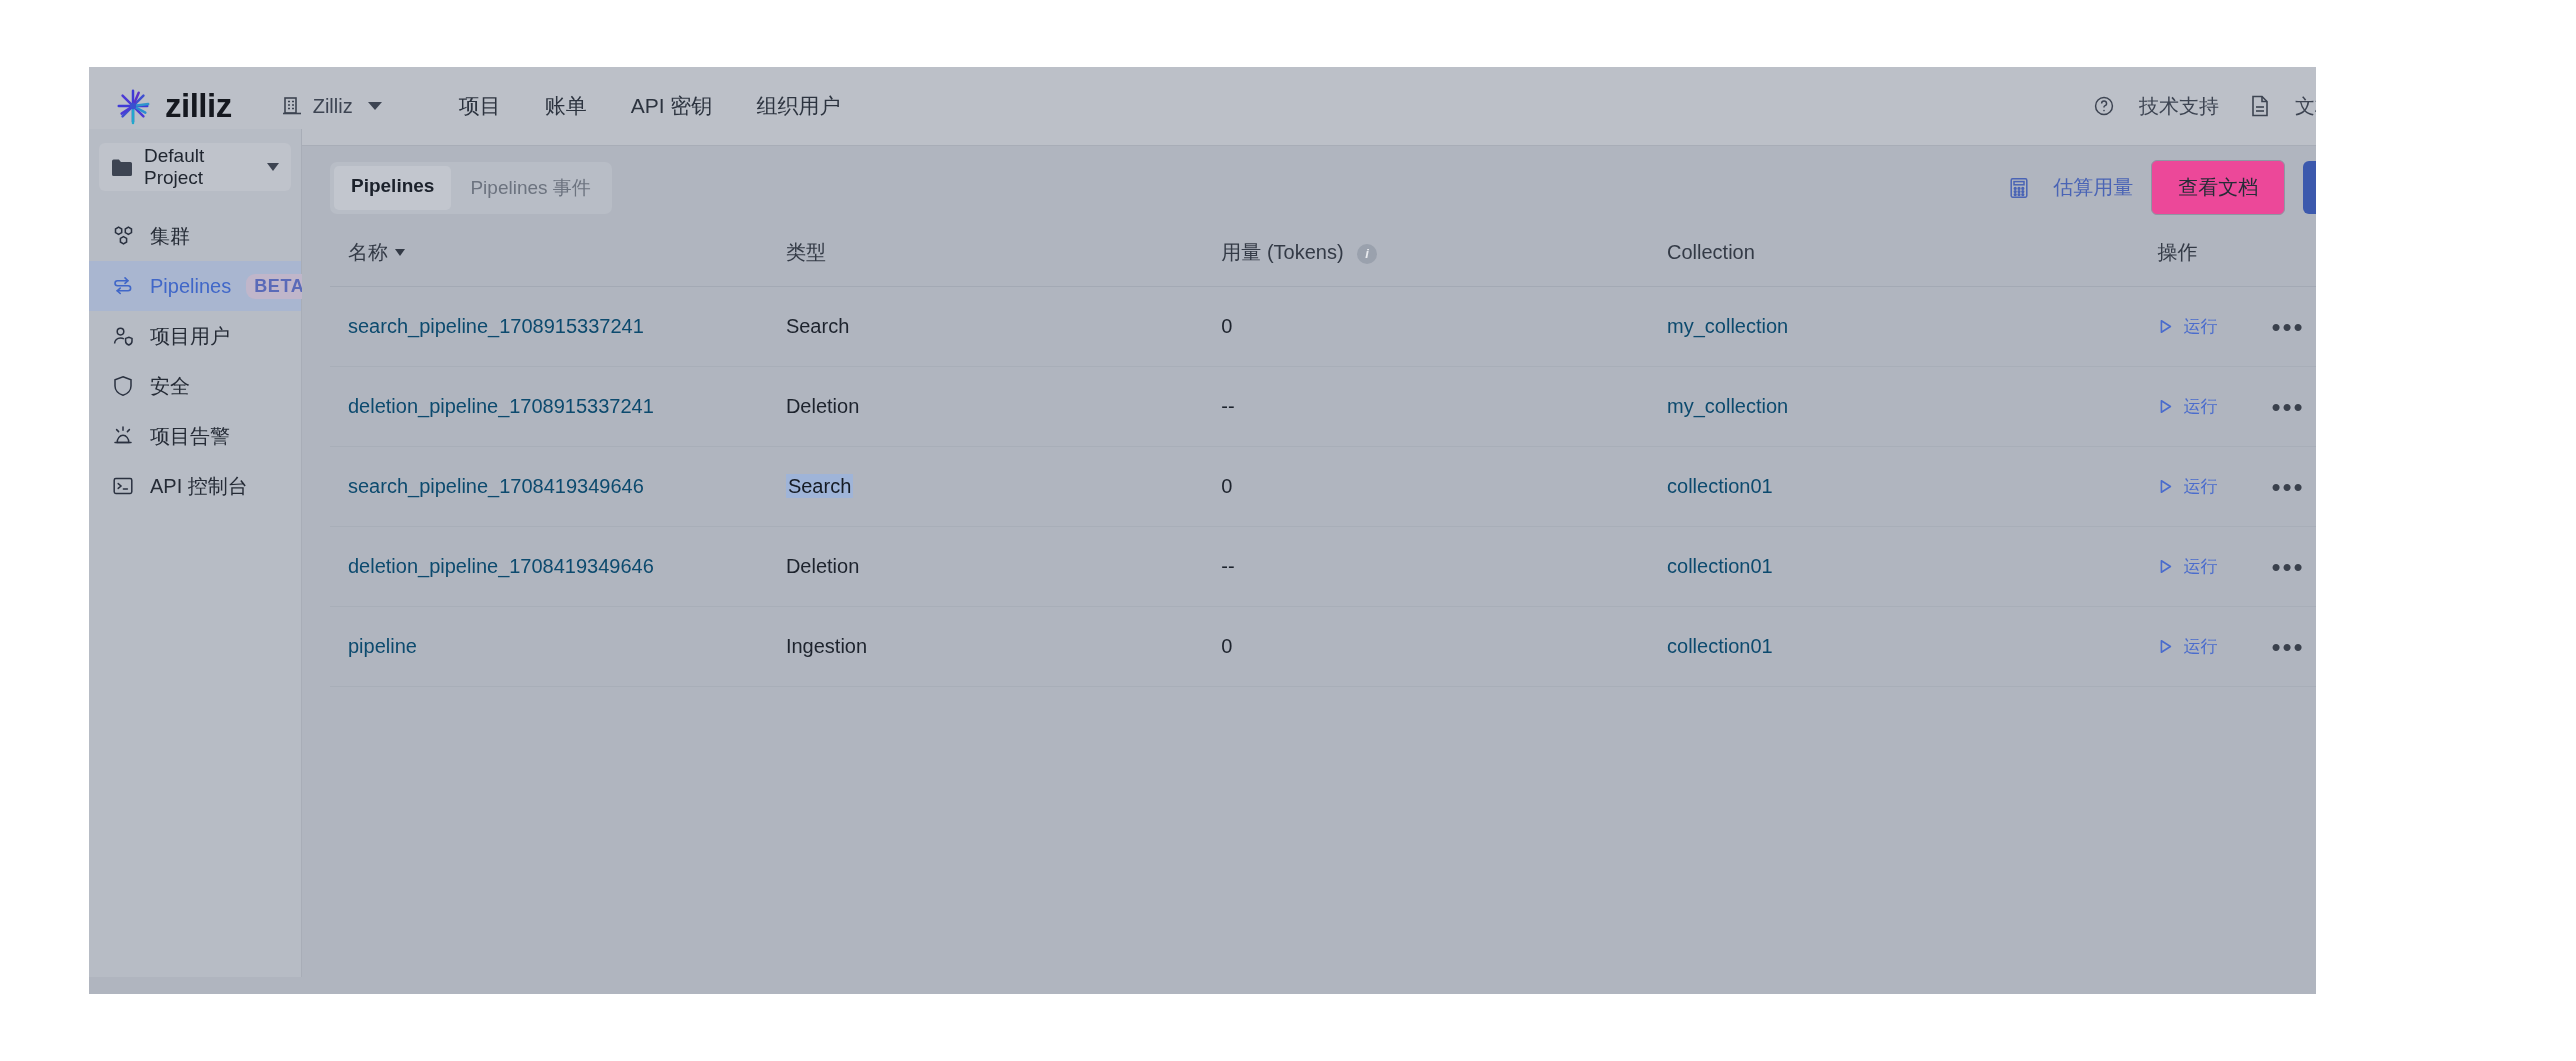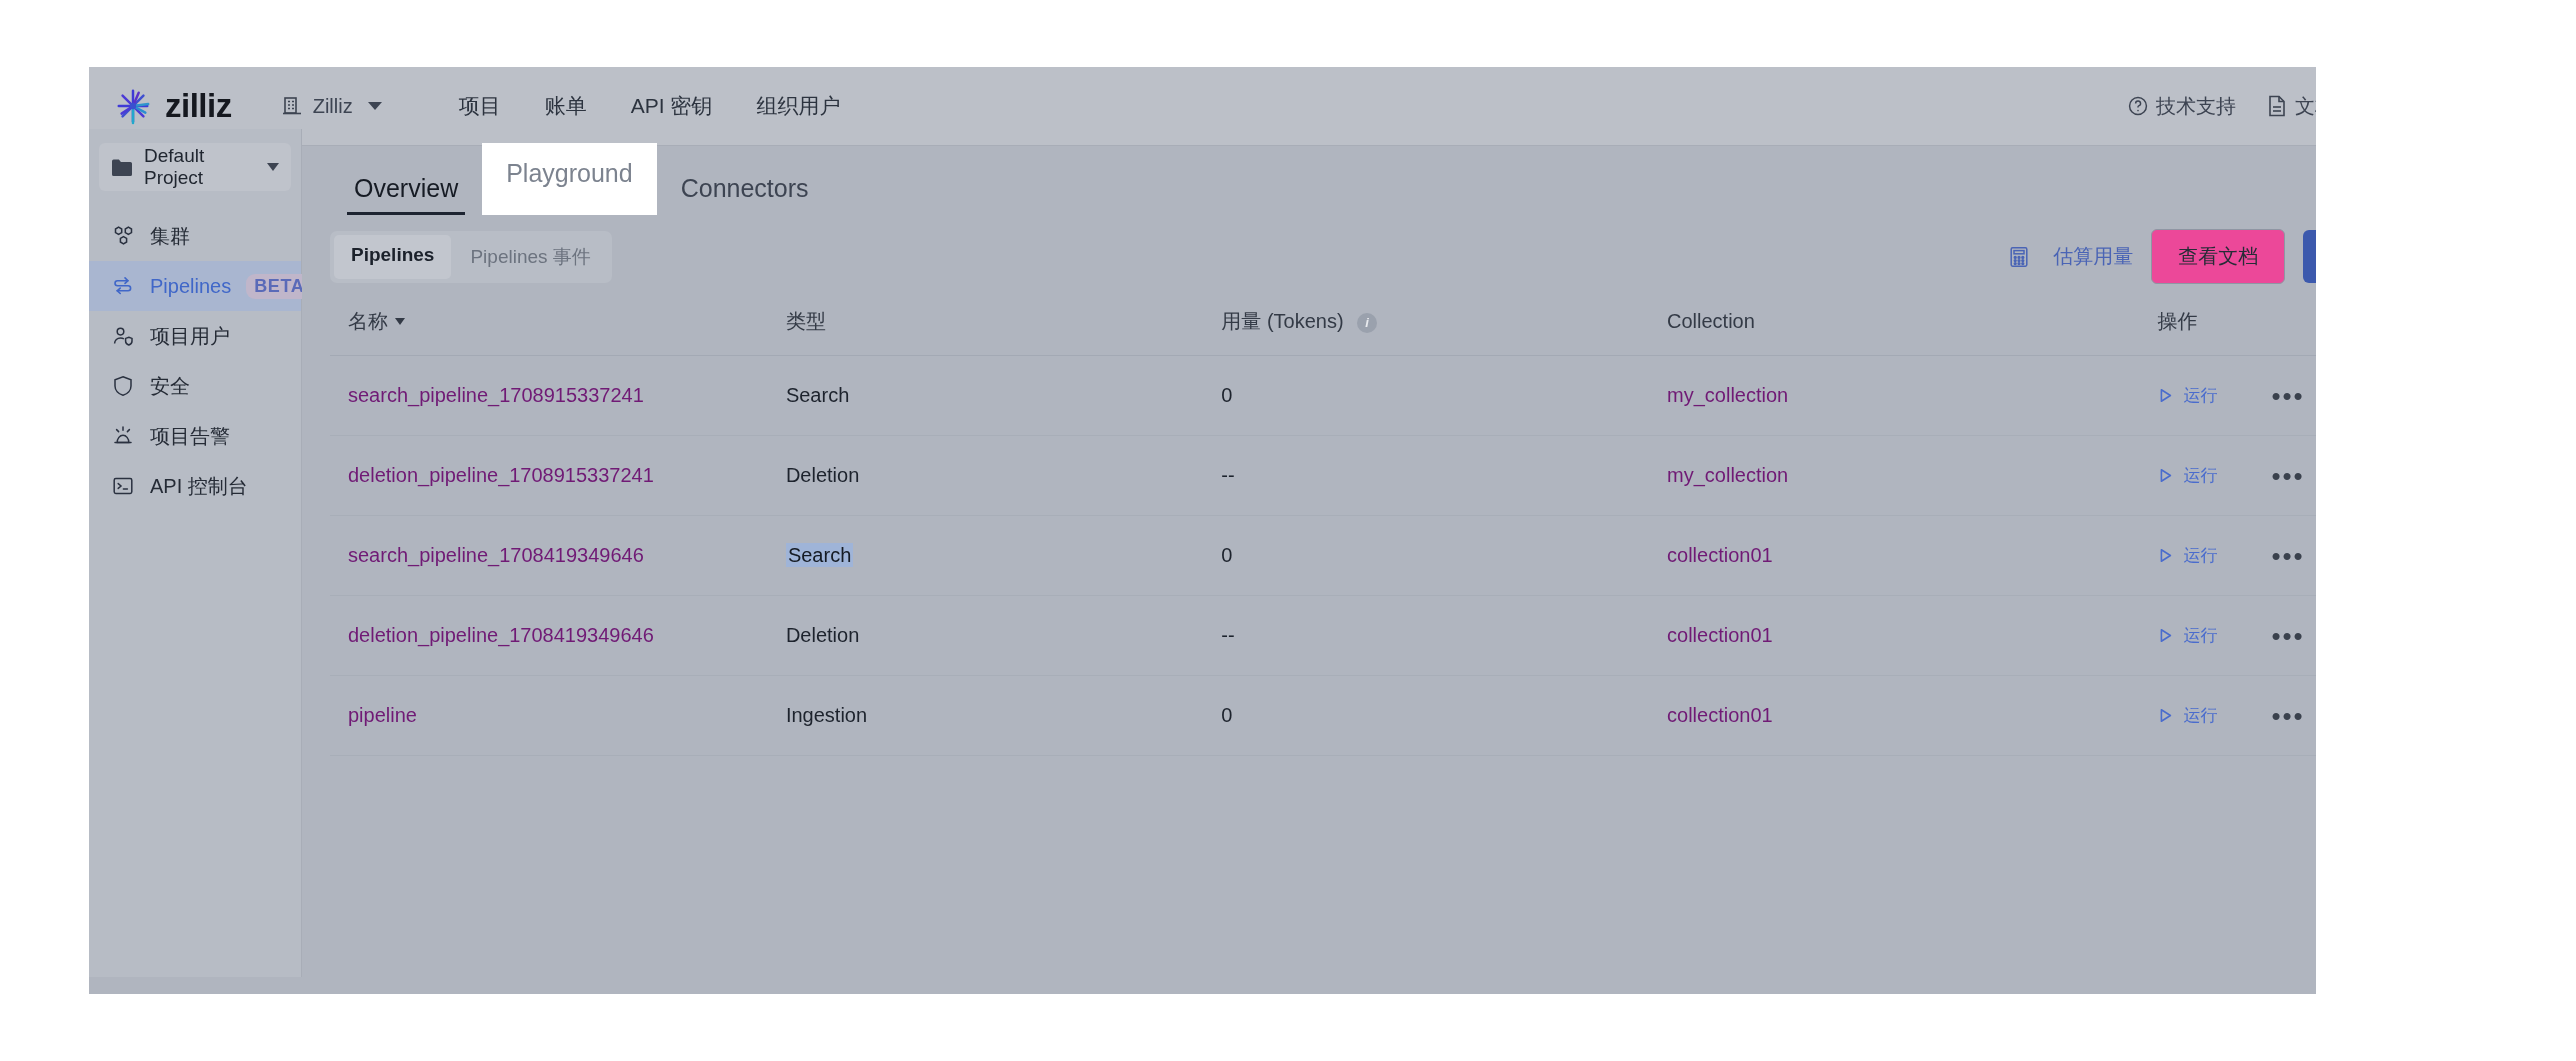--- a/index.html
+++ b/index.html
@@ -48,21 +48,21 @@
   }
   #main-nav { display: flex; align-items: center; gap: 44px; margin-left: 77px; }
   #main-nav .nav-item {
     font-size: 21px; color: #2c333f; white-space: nowrap; cursor: pointer;
   }
   #header-right {
     margin-left: auto; margin-right: 28px;
     display: flex; align-items: center; gap: 30px;
   }
   .hdr-link {
-    display: flex; align-items: center; gap: 7px;
+    display: flex; align-items: center; gap: 24px;
     font-size: 20px; color: #3d4452; cursor: pointer; white-space: nowrap;
   }
   .avatar {
     width: 44px; height: 44px; border-radius: 50%;
     background: #4b2a9b; position: relative; overflow: hidden;
   }
   .avatar::before {
     content:''; position:absolute; left:50%; top:9px;
     transform:translateX(-50%);
     width:15px; height:15px; border-radius:50%; background:#a89ad4;
@@ -180,21 +180,21 @@
   .th-sort { display: inline-flex; align-items: center; gap: 7px; cursor: pointer; }
   .sort-caret { width:0;height:0;border-left:5px solid transparent;
     border-right:5px solid transparent;border-top:7px solid #333a46; }
   .info-dot {
     display: inline-flex; align-items: center; justify-content: center;
     width: 20px; height: 20px; border-radius: 50%;
     background: #9aa1ad; color: #e8eaee; font-size: 13px;
     font-style: italic; font-weight: 700; margin-left: 8px;
     vertical-align: middle; cursor: pointer;
   }
-  .link { color: #701a75; cursor: pointer; }
+  .link { color: #0c4a6e; cursor: pointer; }
   .sel-highlight { background: #9fb4d8; color: #151b24; padding: 1px 2px; }
   .actions-cell { display: flex; align-items: center; gap: 0; padding-left: 14px; }
   .run-btn {
     display: inline-flex; align-items: center; gap: 9px;
     color: #4a6ccd; font-size: 17px; cursor: pointer; white-space: nowrap;
   }
   .more-btn {
     margin-left: 54px; color: #3a414d; font-size: 26px;
     letter-spacing: 2px; cursor: pointer; line-height: 10px;
   }
@@ -361,25 +361,20 @@
           <path d="M7.2 9.6l2.8 2.4-2.8 2.4"></path>
           <line x1="12.4" y1="15" x2="16.4" y2="15"></line>
         </svg>
       </span>
       <span class="side-label">API 控制台</span>
     </div>
   </div>
 
   <div id="content">
 
-    <div id="tabs-row">
-      <span class="tab active">Overview</span>
-      <span class="tab hovered">Playground</span>
-      <span class="tab">Connectors</span>
-    </div>
 
     <div id="sub-toolbar">
       <div id="segmented">
         <span class="seg active">Pipelines</span>
         <span class="seg">Pipelines 事件</span>
       </div>
 
       <div id="toolbar-right">
         <span id="estimate-link">
           <svg width="20" height="22" viewBox="0 0 20 22" fill="none" stroke="#4a64b5" stroke-width="1.5">

